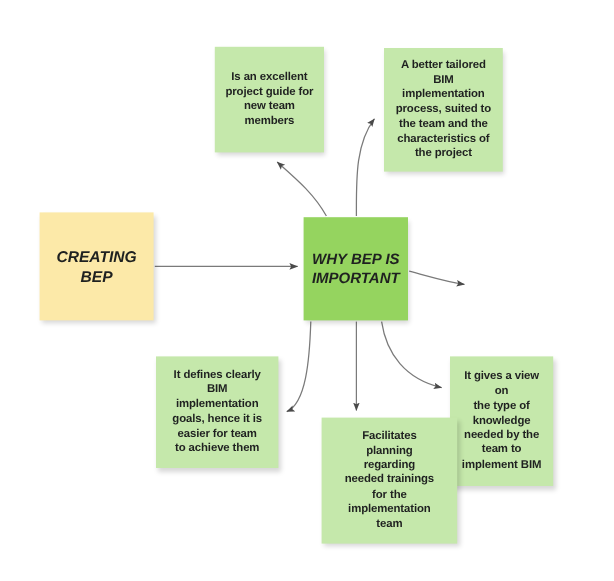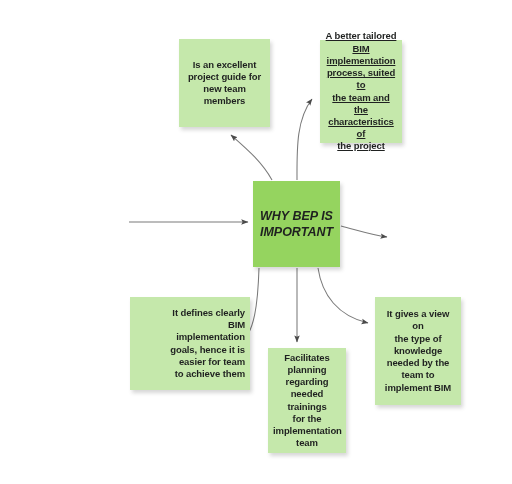--- a/index.html
+++ b/index.html
@@ -83,64 +83,68 @@
 
     <path d="M341,226 C360,231 372,235 387,237" fill="none" stroke="#7a7a7a" stroke-width="1.05" marker-end="url(#arrowhead)"></path>
 
     <path d="M318,268 C322,295 338,316 368,323" fill="none" stroke="#7a7a7a" stroke-width="1.05" marker-end="url(#arrowhead)"></path>
 
     <path d="M297,268 L297,342" fill="none" stroke="#7a7a7a" stroke-width="1.05" marker-end="url(#arrowhead)"></path>
 
     <path d="M259,268 C258,300 255,336 239,343" fill="none" stroke="#7a7a7a" stroke-width="1.05" marker-end="url(#arrowhead)"></path>
   </svg>
 
+  <div class="node source" style="left:33px; top:177px; width:95px; height:90px;">
+    <span class="node-text">CREATING
+BEP</span>
+  </div>
 
   <div class="node sticky" style="left:179px; top:39px; width:91px; height:88px;">
     <span class="node-text">Is an excellent
 project guide for
 new team
 members</span>
   </div>
 
   <div class="node hub" style="left:253px; top:181px; width:87px; height:86px;">
     <span class="node-text">WHY BEP IS
 IMPORTANT</span>
   </div>
 
-  <div class="node sticky" style="left:320px; top:40px; width:82px; height:103px;text-decoration:underline;">
+  <div class="node sticky" style="left:320px; top:40px; width:99px; height:103px;">
     <span class="node-text">A better tailored
 BIM
 implementation
 process, suited to
 the team and the
 characteristics of
 the project</span>
   </div>
 
 
   <div class="node sticky" style="left:375px; top:297px; width:86px; height:108px;">
     <span class="node-text">It gives a view on
 the type of
 knowledge
 needed by the
 team to
 implement BIM</span>
   </div>
 
-  <div class="node sticky" style="left:268px; top:348px; width:78px; height:105px;">
+  <div class="node sticky" style="left:268px; top:348px; width:113px; height:105px;">
     <span class="node-text">Facilitates
 planning
 regarding
 needed trainings
 for the
 implementation
 team</span>
   </div>
 
-  <div class="node sticky" style="left:130px; top:297px; width:120px; height:93px;text-align:right;">
+  <div class="node sticky" style="left:130px; top:297px; width:102px; height:93px;">
     <span class="node-text">It defines clearly
 BIM
 implementation
 goals, hence it is
 easier for team
 to achieve them</span>
   </div>
 
 </div>
 

